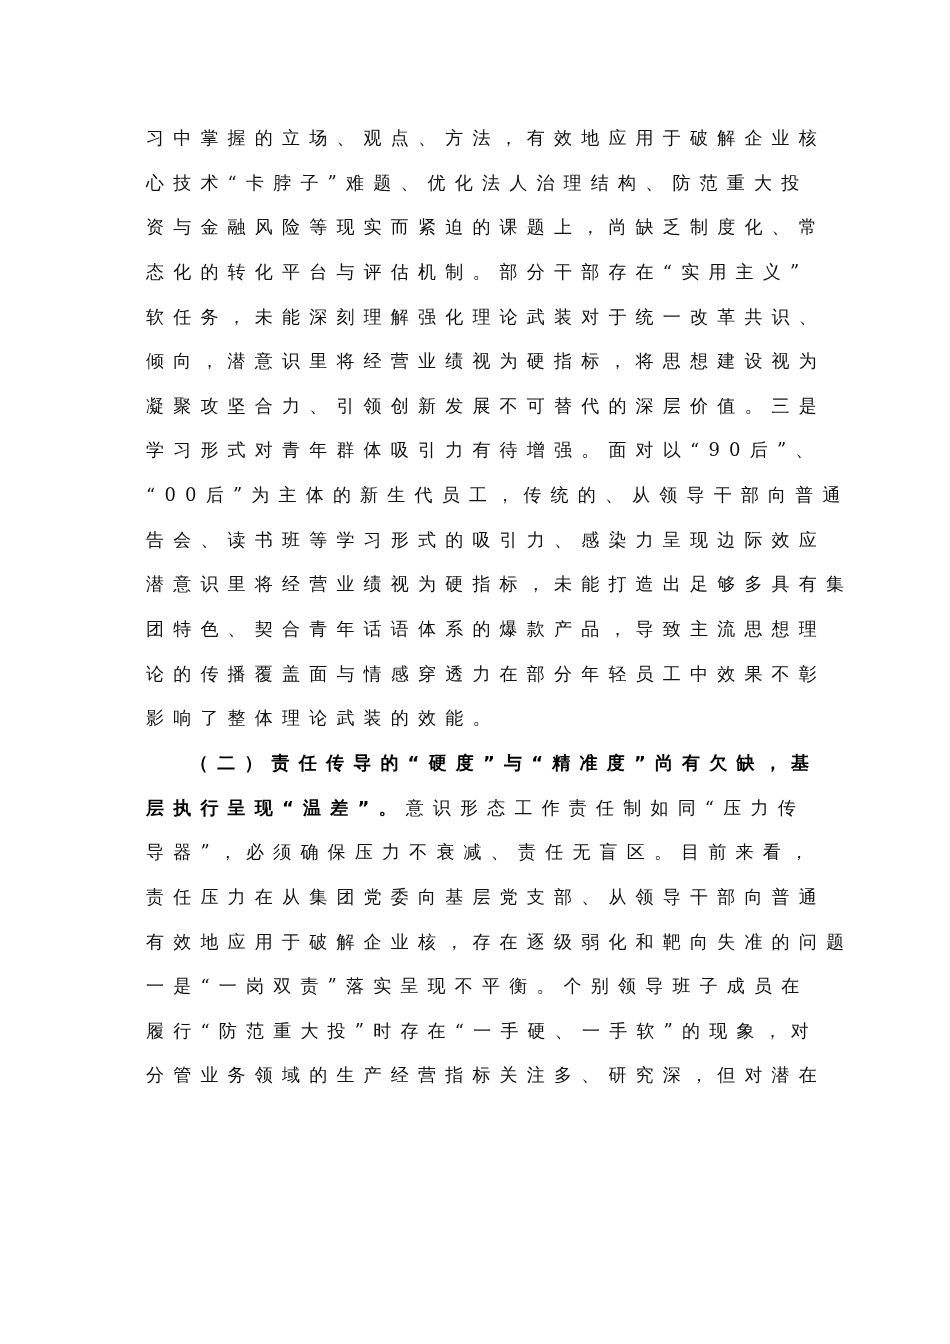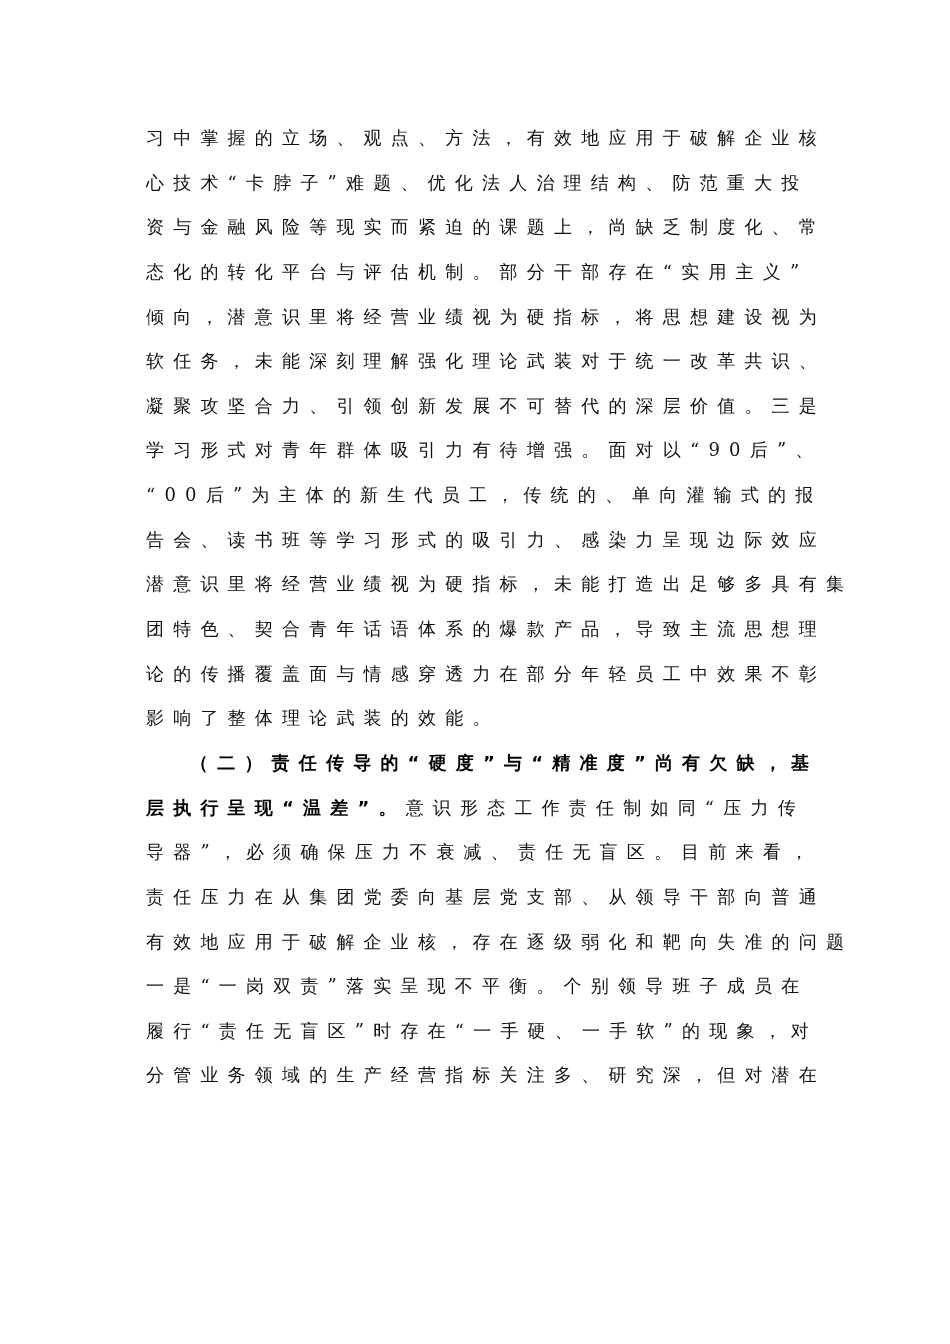--- a/index.html
+++ b/index.html
@@ -39,32 +39,32 @@
     }
   </style>
 </head>
 <body>
 
 <div class="page">
   <div class="line">习中掌握的立场、观点、方法，有效地应用于破解企业核</div>
   <div class="line">心技术“卡脖子”难题、优化法人治理结构、防范重大投</div>
   <div class="line">资与金融风险等现实而紧迫的课题上，尚缺乏制度化、常</div>
   <div class="line">态化的转化平台与评估机制。部分干部存在“实用主义”</div>
+  <div class="line">软任务，未能深刻理解强化理论武装对于统一改革共识、</div>
   <div class="line">倾向，潜意识里将经营业绩视为硬指标，将思想建设视为</div>
-  <div class="line">软任务，未能深刻理解强化理论武装对于统一改革共识、</div>
   <div class="line">凝聚攻坚合力、引领创新发展不可替代的深层价值。三是</div>
   <div class="line">学习形式对青年群体吸引力有待增强。面对以“90后”、</div>
-  <div class="line">“00后”为主体的新生代员工，传统的、单向灌输式的报</div>
+  <div class="line">“00后”为主体的新生代员工，传统的、从领导干部向普通</div>
   <div class="line">告会、读书班等学习形式的吸引力、感染力呈现边际效应</div>
   <div class="line">潜意识里将经营业绩视为硬指标，未能打造出足够多具有集</div>
   <div class="line">团特色、契合青年话语体系的爆款产品，导致主流思想理</div>
   <div class="line">论的传播覆盖面与情感穿透力在部分年轻员工中效果不彰</div>
   <div class="line">影响了整体理论武装的效能。</div>
 
   <div class="line heading indent">（二）责任传导的“硬度”与“精准度”尚有欠缺，基</div>
   <div class="line"><span class="heading" style="font-family:'DejaVu Sans','Liberation Sans',sans-serif;font-weight:600;color:#000;">层执行呈现“温差”。</span><span>意识形态工作责任制如同“压力传</span></div>
   <div class="line">导器”，必须确保压力不衰减、责任无盲区。目前来看，</div>
   <div class="line">责任压力在从集团党委向基层党支部、从领导干部向普通</div>
   <div class="line">有效地应用于破解企业核，存在逐级弱化和靶向失准的问题</div>
   <div class="line">一是“一岗双责”落实呈现不平衡。个别领导班子成员在</div>
-  <div class="line">履行“责任无盲区”时存在“一手硬、一手软”的现象，对</div>
+  <div class="line">履行“防范重大投”时存在“一手硬、一手软”的现象，对</div>
   <div class="line">分管业务领域的生产经营指标关注多、研究深，但对潜在</div>
 </div>
 
 </body></html>

